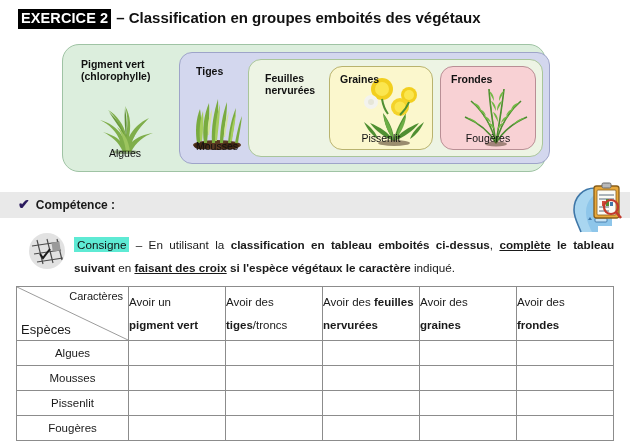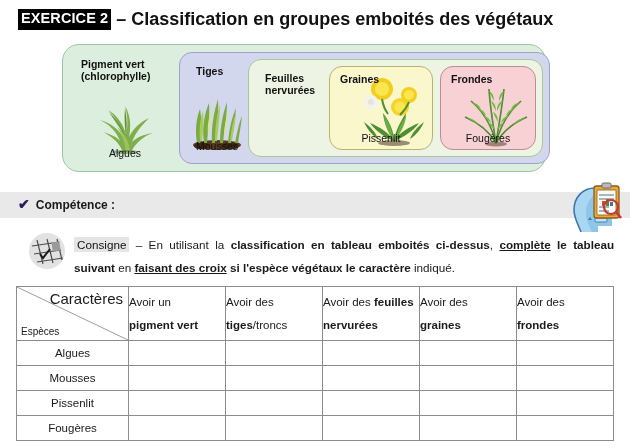--- a/index.html
+++ b/index.html
@@ -13,34 +13,34 @@
     overflow: hidden;
     position: relative;
   }
 
   
   .title-row {
     position: absolute;
     left: 18px;
     top: 9px;
     display: flex;
-    align-items: center;
+    align-items: flex-start;
     white-space: nowrap;
   }
   .title-tag {
     background: #000000;
     color: #ffffff;
     font-size: 14.5px;
     font-weight: bold;
     letter-spacing: 0.1px;
     padding: 2px 3px 3px 3px;
     line-height: 1.05;
   }
   .title-rest {
-    font-size: 18px;
+    font-size: 15px;
     font-weight: bold;
     color: #111111;
     margin-left: 5px;
   }
 
   
   .diagram {
     position: absolute;
     left: 62px;
     top: 44px;
@@ -171,21 +171,21 @@
     position: absolute;
     left: 74px;
     top: 234px;
     width: 540px;
     font-size: 11.7px;
     line-height: 1.95;
     text-align: justify;
     color: #1a1a1a;
   }
   .tag-consigne {
-    background: #e5e5e5;
+    background: #5eead4;
     padding: 1px 3px;
     font-weight: normal;
     color: #111;
   }
   .b { font-weight: bold; }
   .bu { font-weight: bold; text-decoration: underline; margin-top: 30px; }
 
   
   table.grid {
     position: absolute;
@@ -209,26 +209,26 @@
     overflow: hidden;
   }
   .corner .diag {
     position: absolute;
     left: 0; top: 0;
     width: 100%; height: 100%;
   }
   .corner .cara {
     position: absolute;
     right: 5px; top: 3px;
-    font-size: 15px;
+    font-size: 11px;
   }
   .corner .espe {
     position: absolute;
     left: 4px; bottom: 3px;
-    font-size: 10px;
+    font-size: 13px;
   }
   th.colhead {
     height: 54px;
     text-align: left;
     vertical-align: middle;
     line-height: 1.95;
     padding: 0 3px;
     margin-left: 44px;
   }
   td.rowhead {

